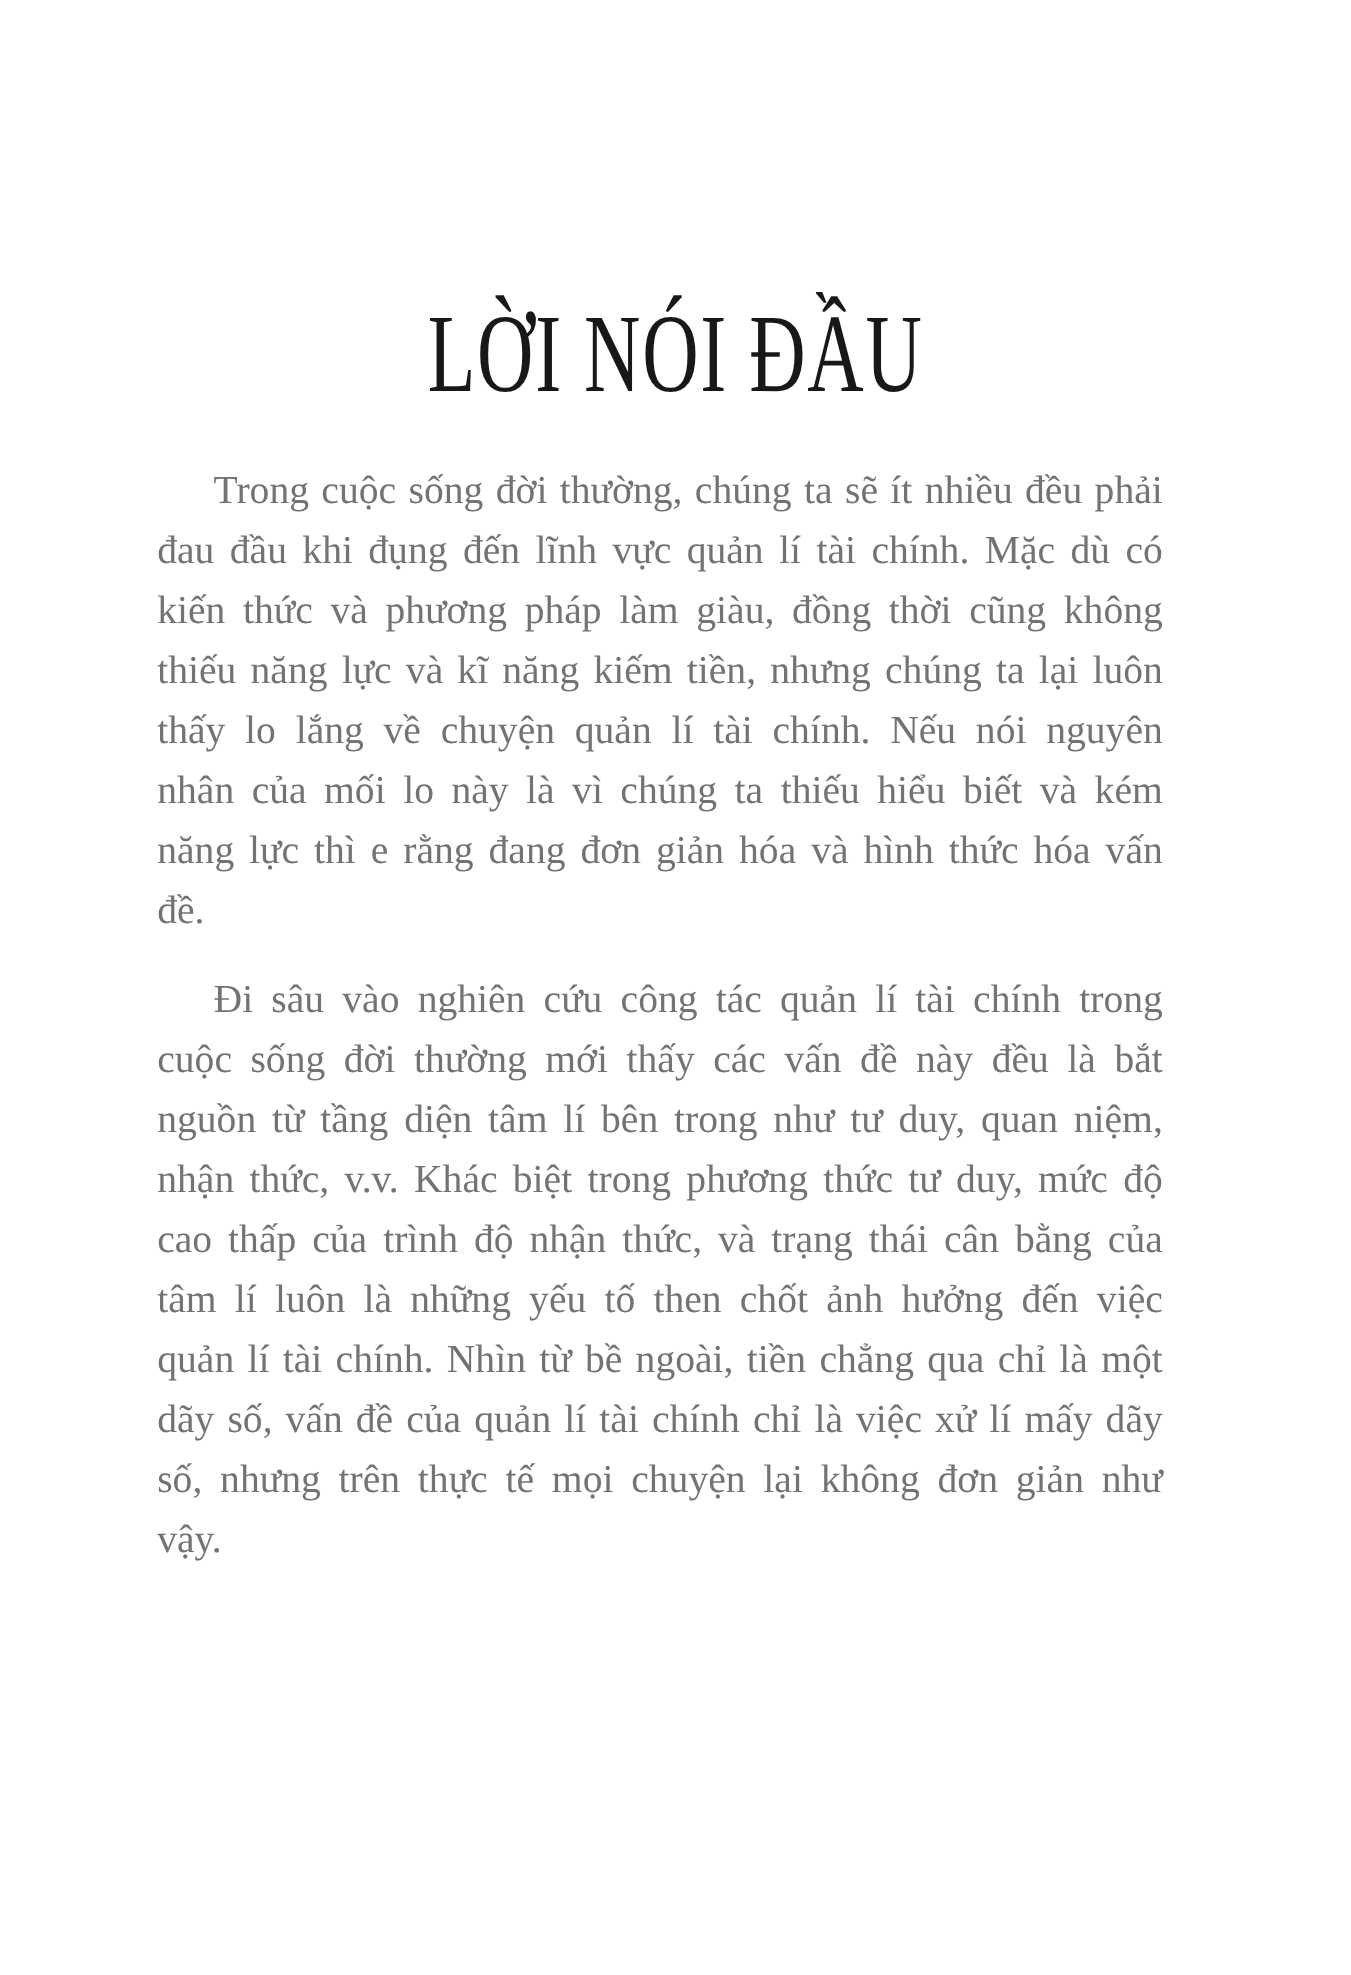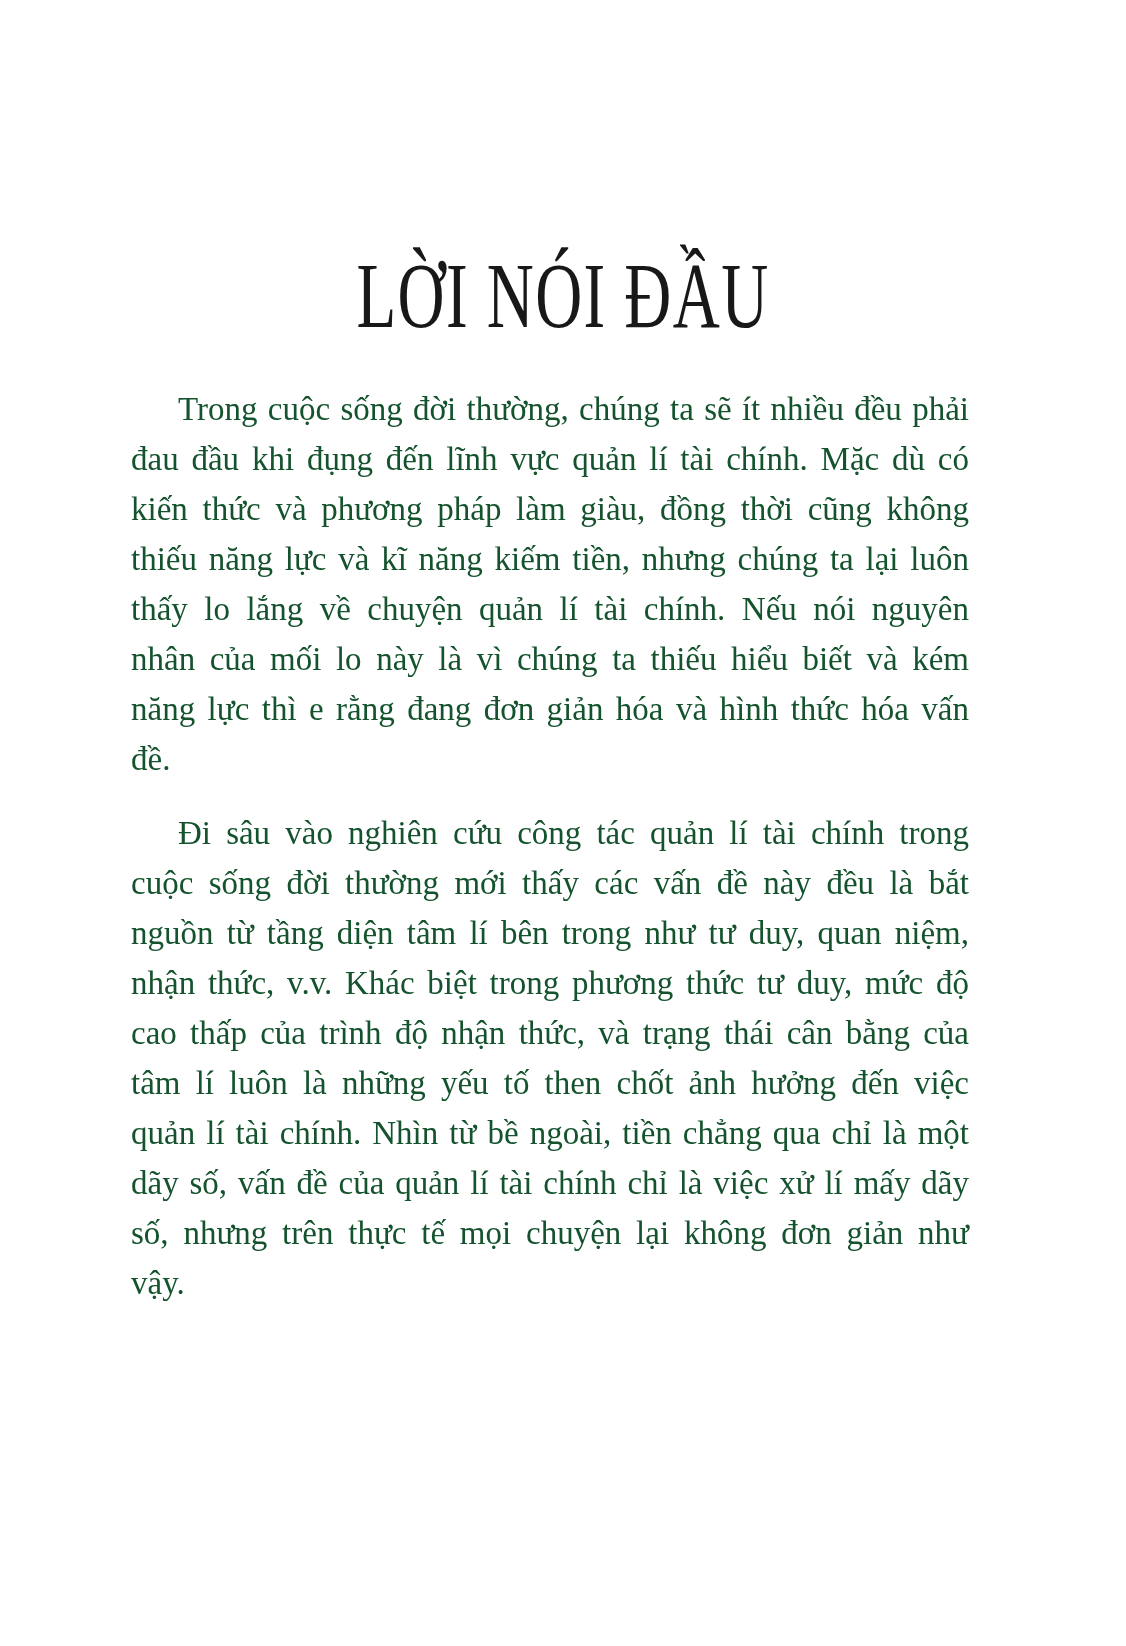--- a/index.html
+++ b/index.html
@@ -37,21 +37,21 @@
     top: 384px;
     left: 131px;
     width: 838px;
   }
   .body-text p {
     margin: 0 0 24px 0;
     font-size: 33px;
     line-height: 50px;
     text-align: justify;
     text-indent: 47px;
-    color: #14532d;
+    color: #737373;
     word-spacing: 2px;
   }
   .page-footer {
     position: absolute;
     top: 1531px;
     right: 158px;
     font-size: 19px;
     line-height: 28px;
     color: #2a2a2a;
     white-space: nowrap;

